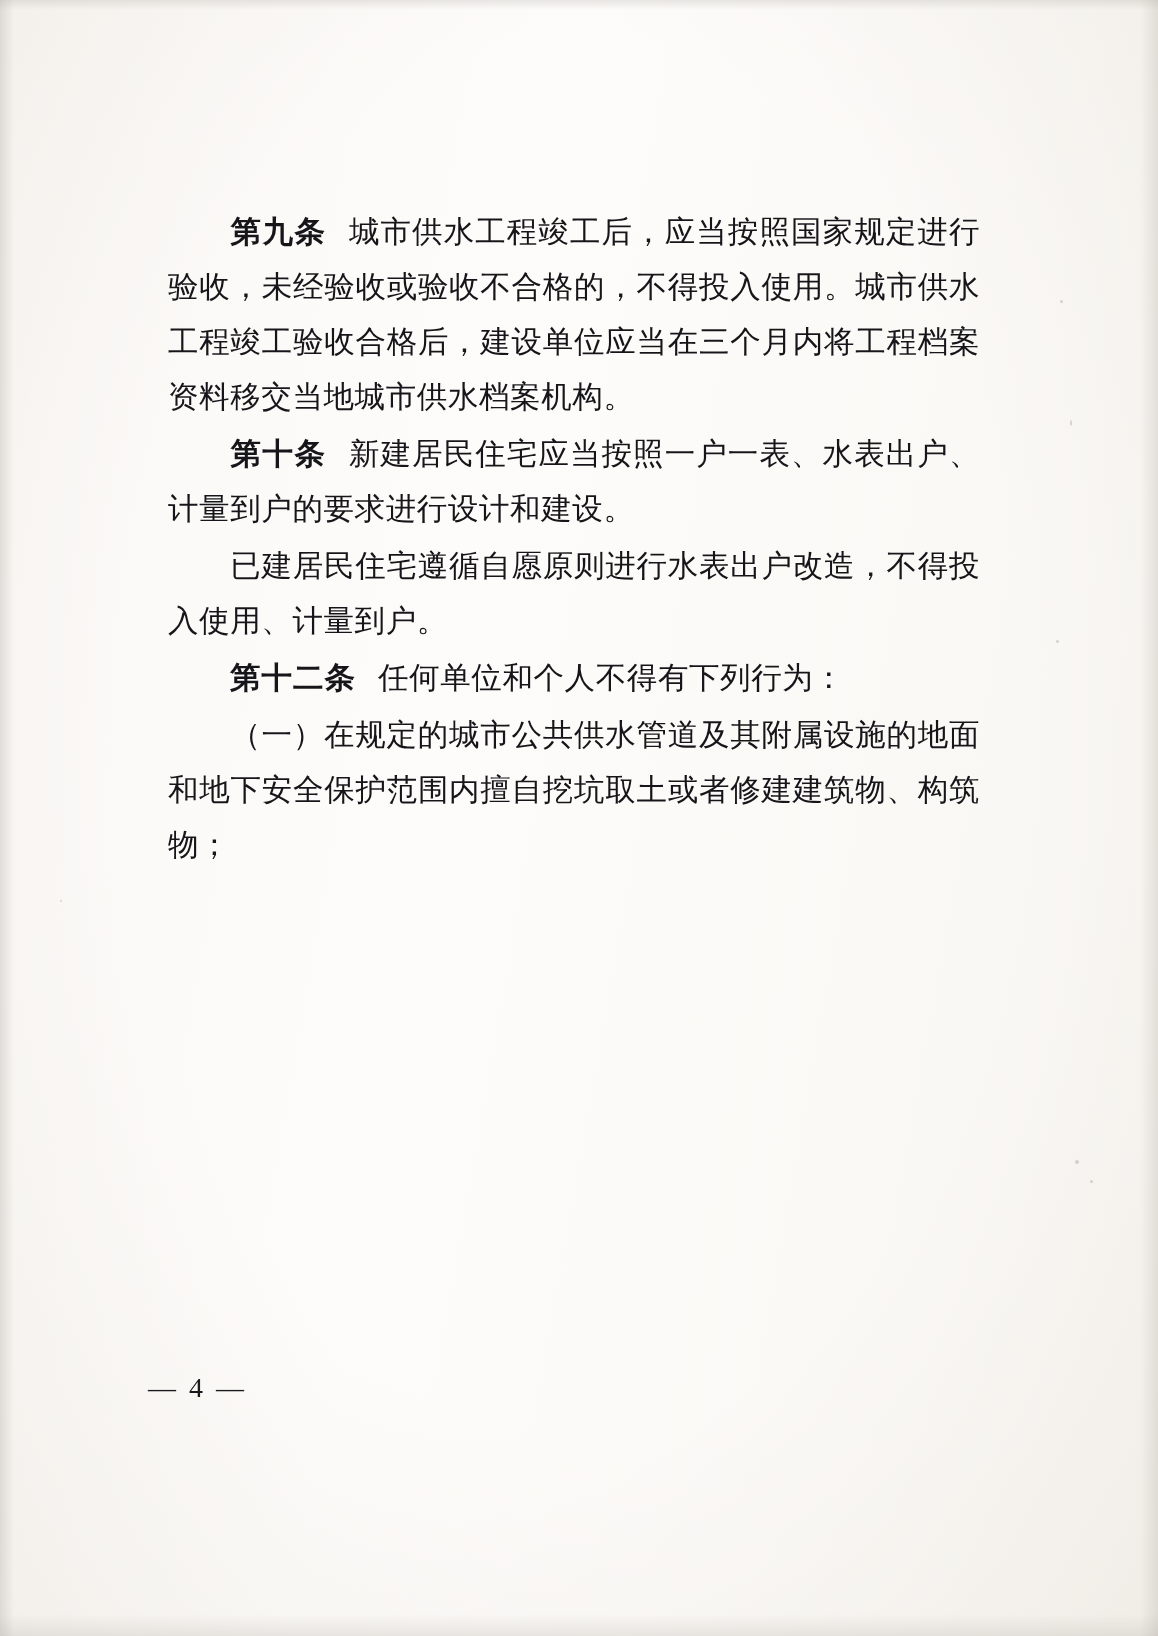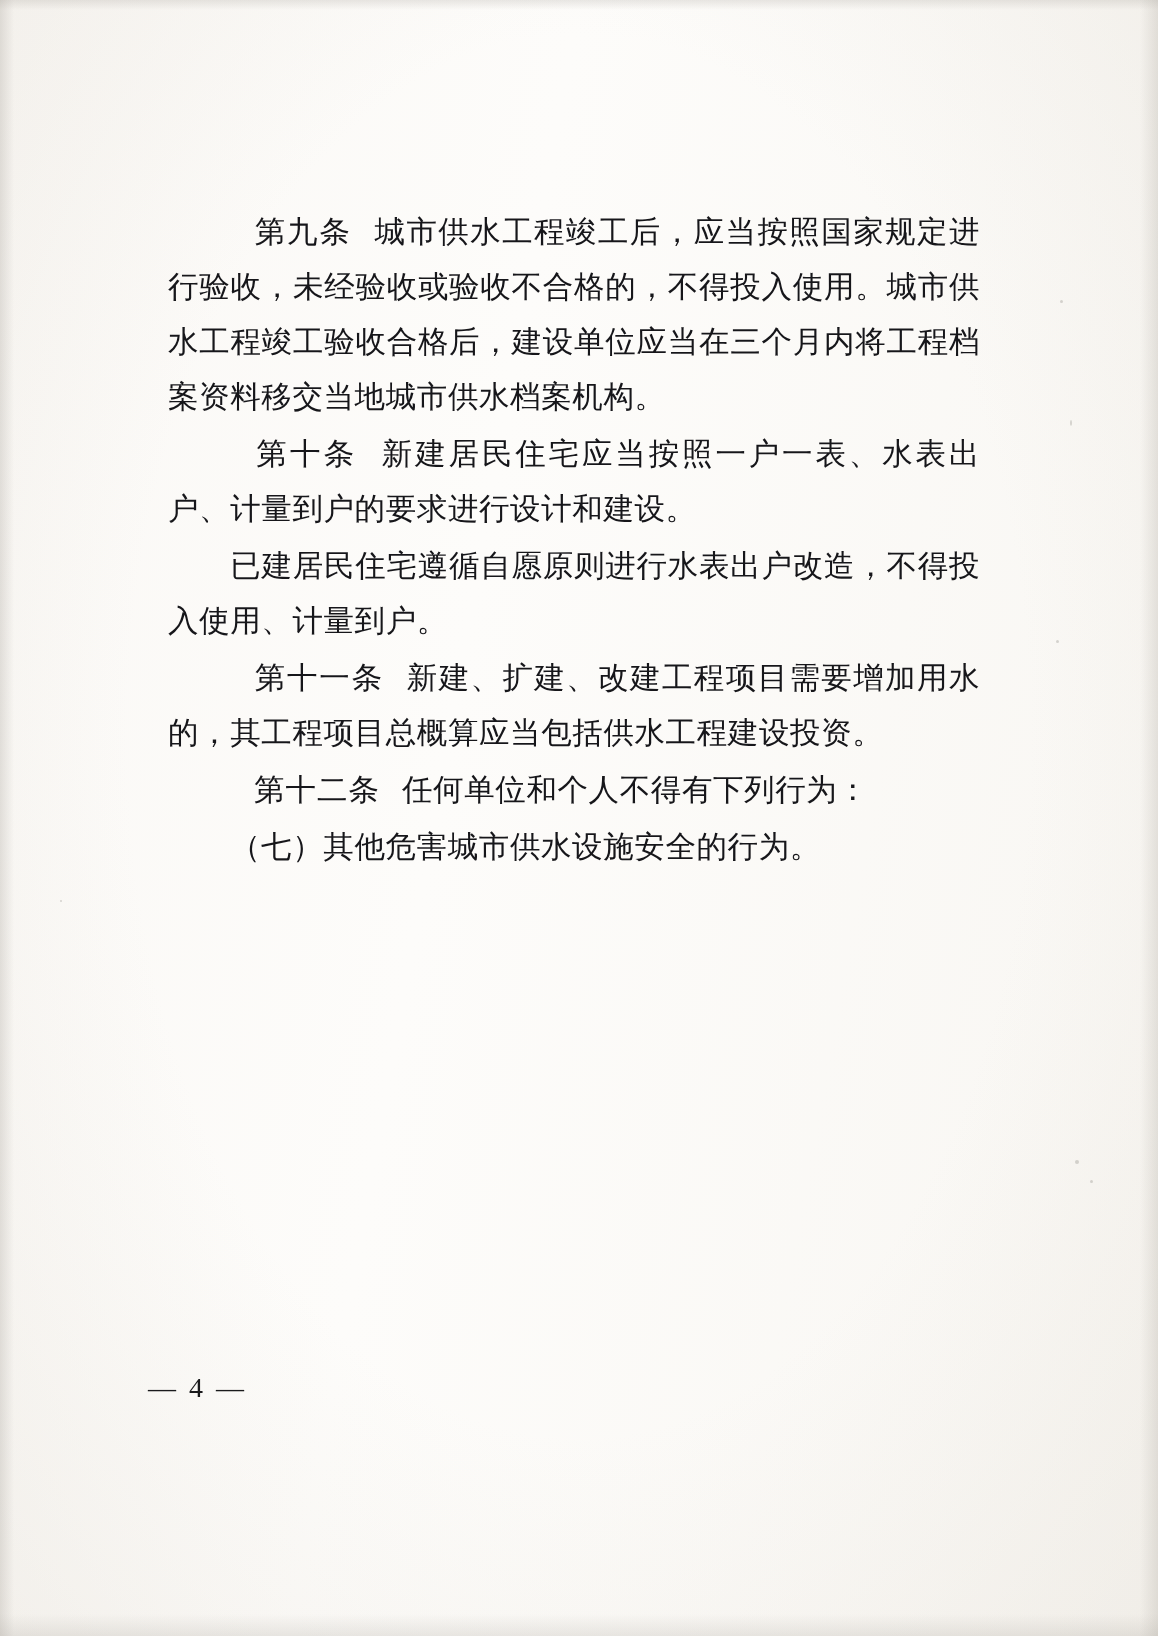--- a/index.html
+++ b/index.html
@@ -66,23 +66,22 @@
     text-align: justify;
     text-justify: inter-ideograph;
     margin: 0 0 2px 0;
     text-indent: 0;
   }
   .para .indent {
     display: inline-block;
     width: 62px;
   }
   .label {
-    font-weight: 400;
+    font-weight: 700;
     letter-spacing: 1px;
-    margin-left: 24px;
   }
   .label-gap {
     display: inline-block;
     width: 22px;
   }
 
   .page-number {
     position: absolute;
     left: 148px;
     top: 1372px;
@@ -123,34 +122,31 @@
     </p>
 
     <p class="para">
       <span class="indent"></span><span class="label">第十条</span><span class="label-gap"></span><span>新建居民住宅应当按照一户一表、水表出户、计量到户的要求进行设计和建设。</span>
     </p>
 
     <p class="para">
       <span class="indent"></span><span>已建居民住宅遵循自愿原则进行水表出户改造，不得投入使用、计量到户。</span>
     </p>
 
+
     <p class="para">
-      <span class="indent"></span><span class="label">第十一条</span><span class="label-gap"></span><span>新建、扩建、改建工程项目需要增加用水的，其工程项目总概算应当包括供水工程建设投资。</span>
+      <span class="indent"></span><span class="label">第十二条</span><span class="label-gap"></span><span>任何单位和个人不得有下列行为：</span>
     </p>
 
     <p class="para">
-      <span class="indent"></span><span class="label">第十二条</span><span class="label-gap"></span><span>任何单位和个人不得有下列行为：</span>
+      <span class="indent"></span><span>（一）在规定的城市公共供水管道及其附属设施的地面和地下安全保护范围内擅自挖坑取土或者修建建筑物、构筑物；</span>
     </p>
 
 
 
 
 
 
 
-    <p class="para">
-      <span class="indent"></span><span>（七）其他危害城市供水设施安全的行为。</span>
-    </p>
-
   </div>
 
   <div class="page-number">— 4 —</div>
 </div>
 
 </body></html>

